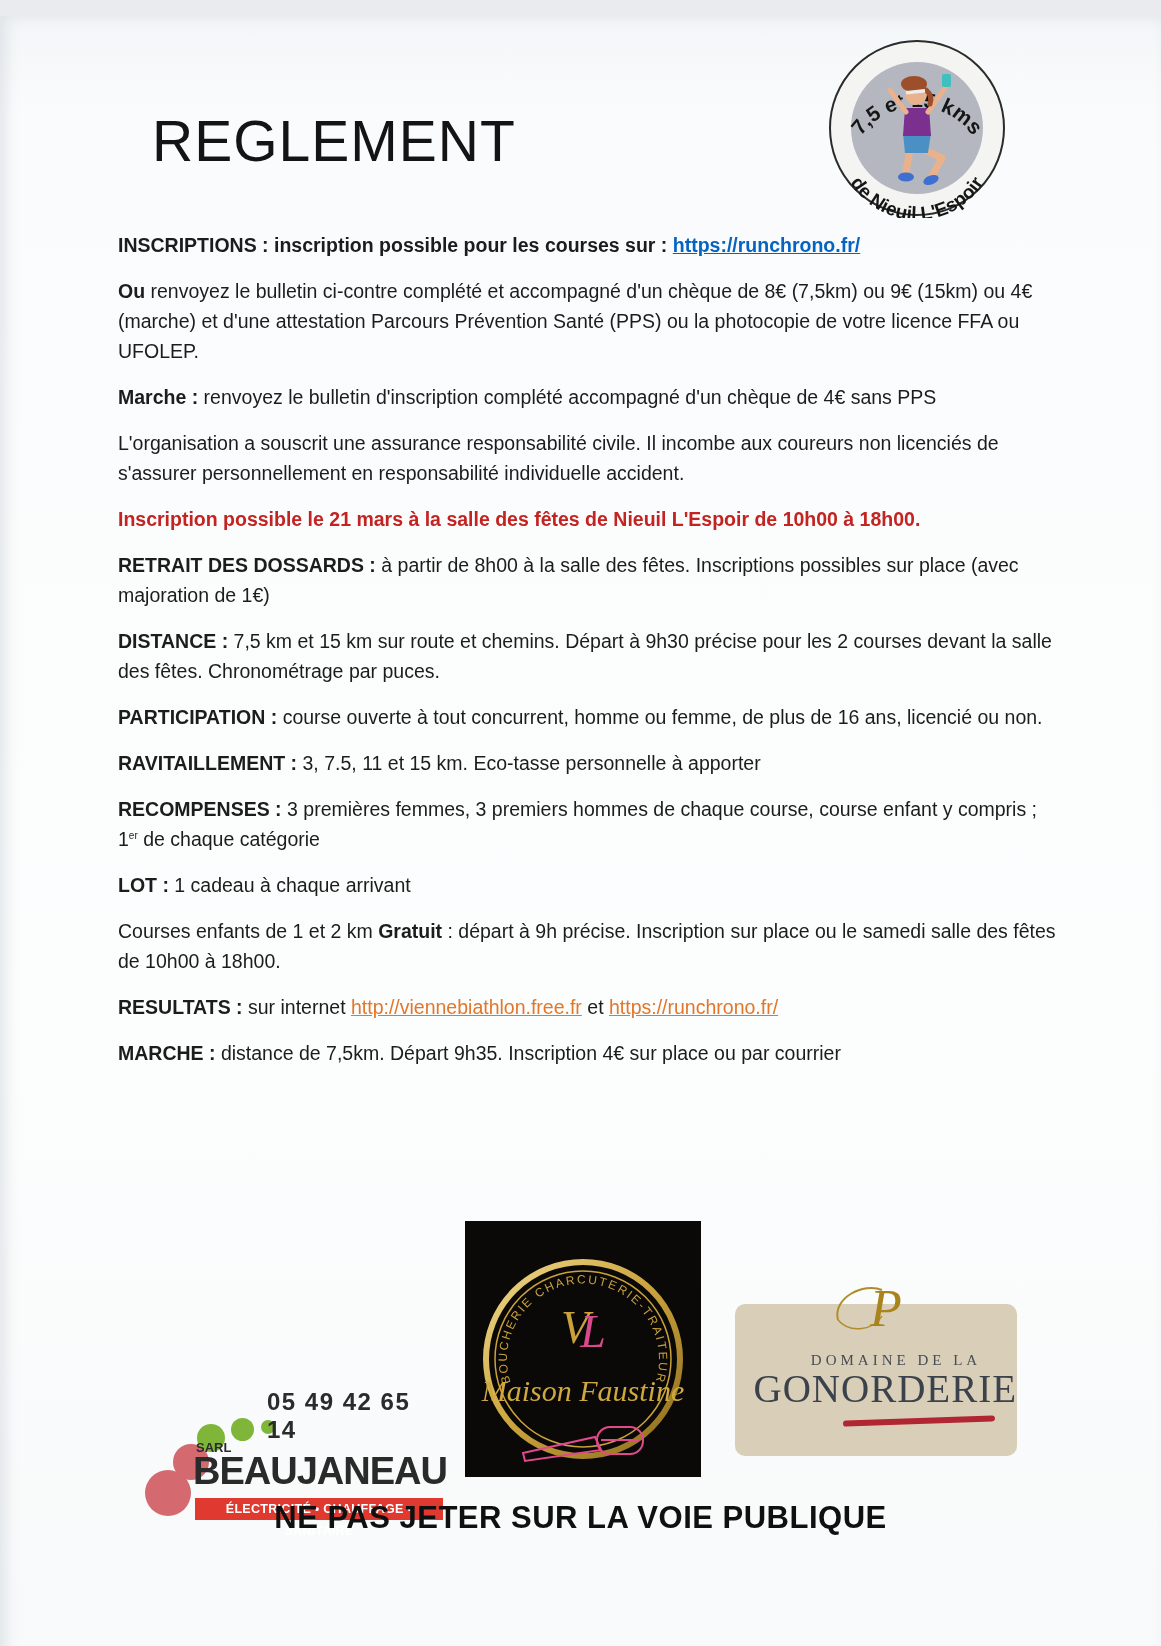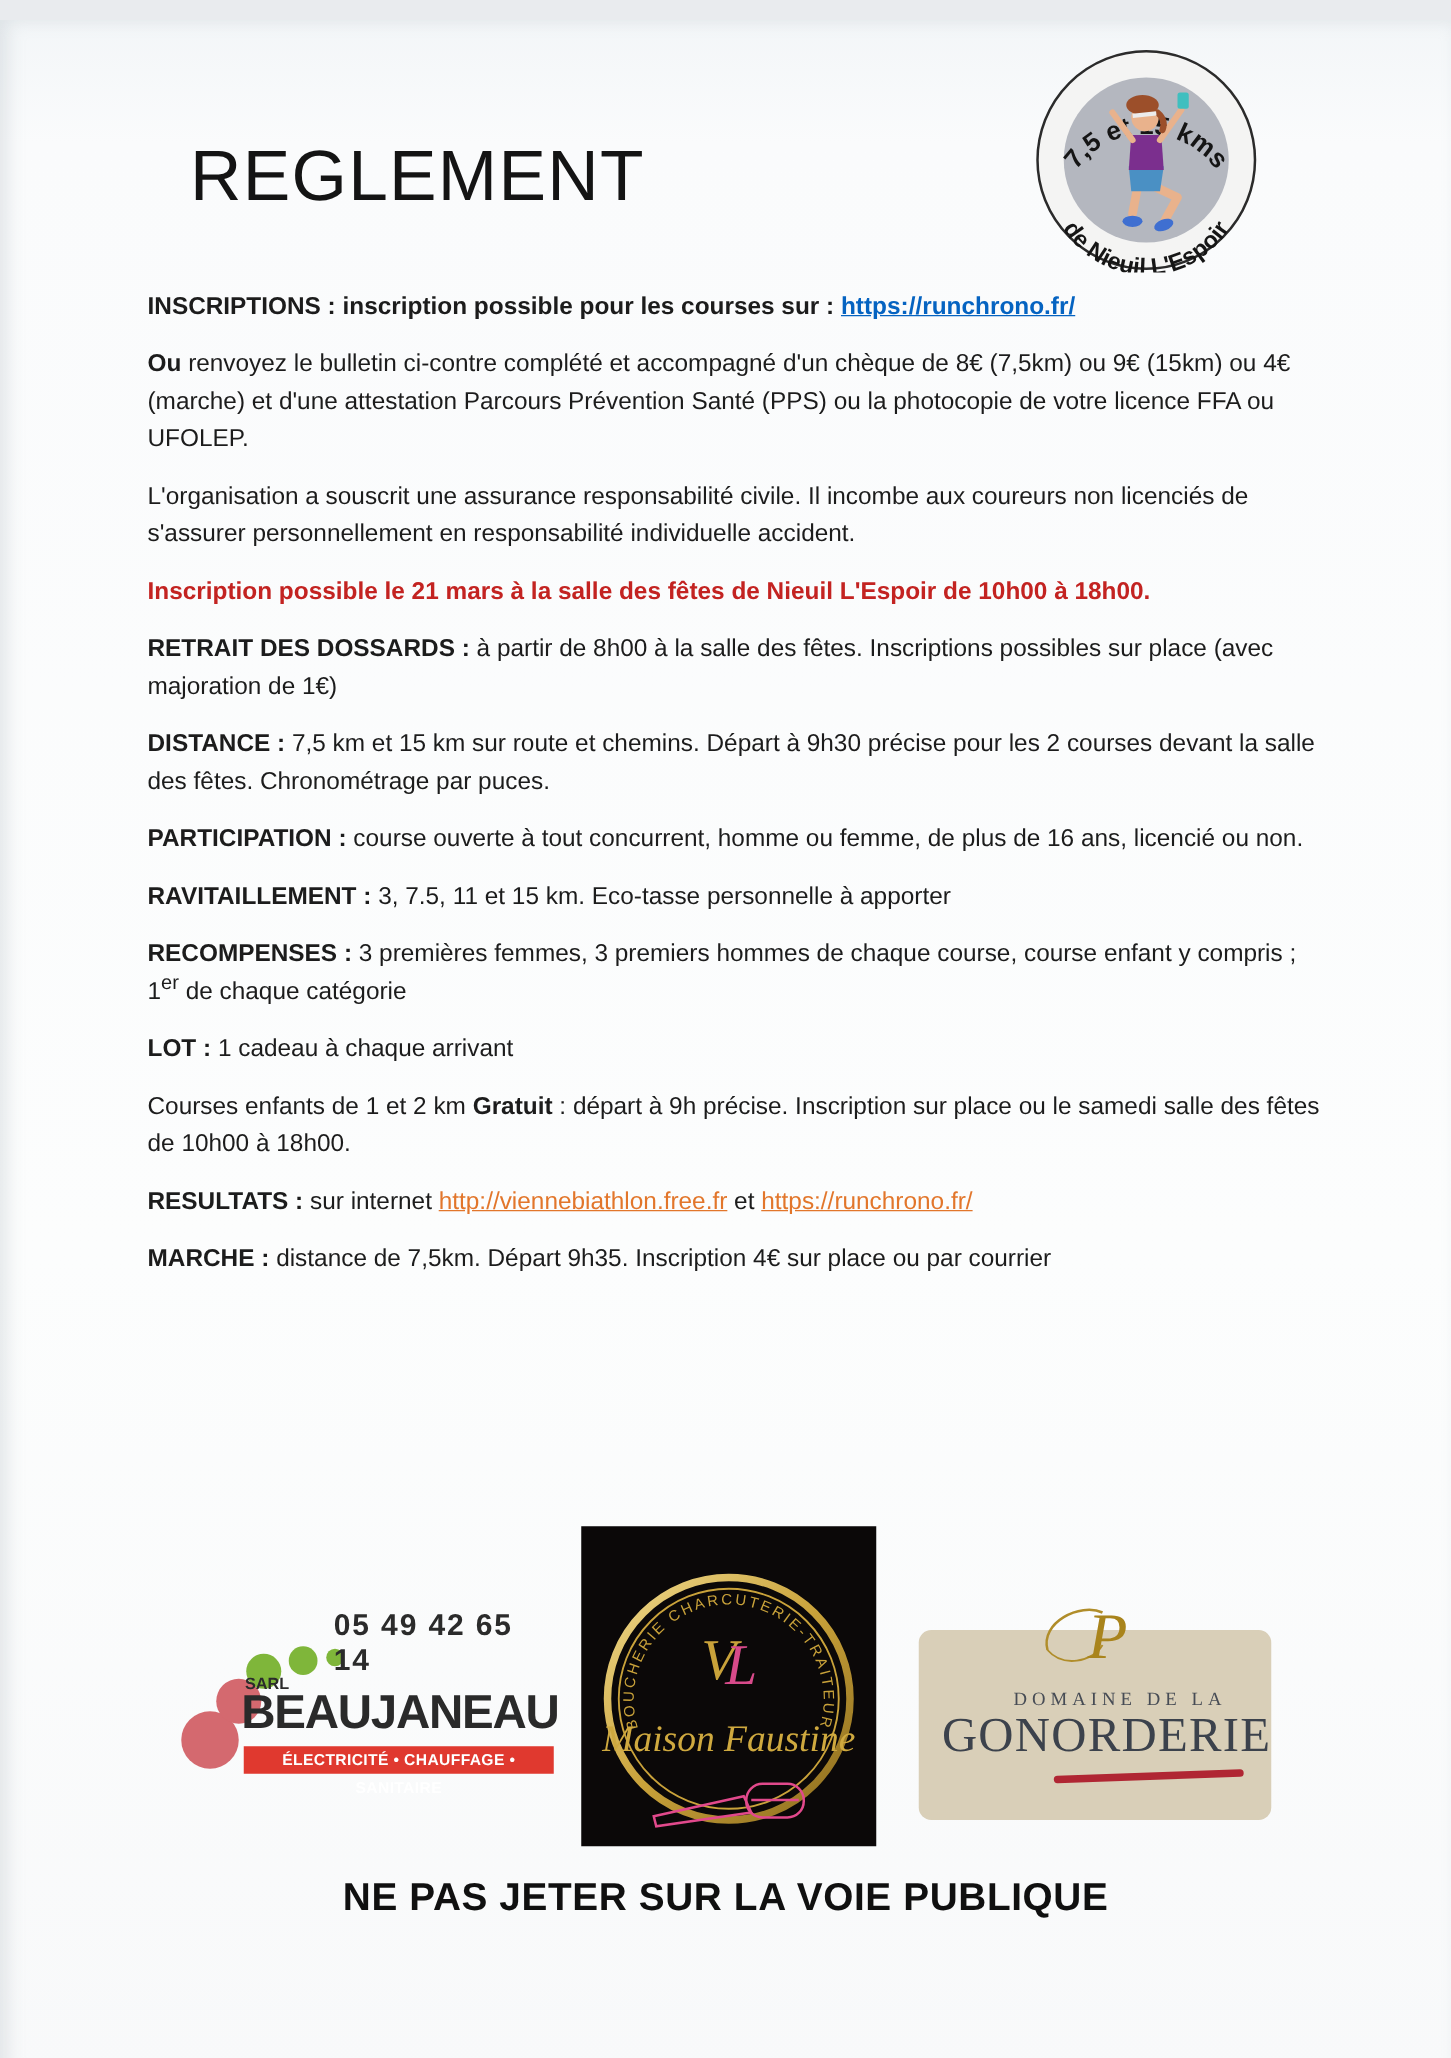--- a/index.html
+++ b/index.html
@@ -13,24 +13,24 @@
     position:absolute;left:152px;top:92px;margin:0;
     font-size:57px;font-weight:400;letter-spacing:1px;color:#141414;
   }
   .badge{position:absolute;left:826px;top:22px;width:182px;height:180px;}
   .content{position:absolute;left:118px;top:214px;width:938px;font-size:19.5px;line-height:30px;}
   .content p{margin:0 0 16px 0;}
   .content b{font-weight:700;}
   p.red{color:#c32321;font-weight:700;}
   a.blue{color:#0563c1;font-weight:700;text-decoration:underline;cursor:pointer;}
   a.orange{color:#e2762b;text-decoration:underline;cursor:pointer;}
-  sup{font-size:16px;line-height:0;vertical-align:super;}
+  sup{font-size:10px;line-height:0;vertical-align:super;}
 
   
-  .sponsor-bj{position:absolute;left:125px;top:1231px;width:322px;height:180px;}
+  .sponsor-bj{position:absolute;left:125px;top:1332px;width:322px;height:180px;}
   .dot{position:absolute;border-radius:50%;}
   .dot.p1{left:20px;top:122px;width:46px;height:46px;background:#d4696f;}
   .dot.p2{left:48px;top:96px;width:36px;height:36px;background:#d4696f;}
   .dot.g1{left:72px;top:76px;width:28px;height:28px;background:#7fb63a;}
   .dot.g2{left:106px;top:70px;width:23px;height:23px;background:#7fb63a;}
   .dot.g3{left:136px;top:72px;width:14px;height:14px;background:#7fb63a;}
   .bj-phone{position:absolute;left:142px;top:40px;font-size:24px;font-weight:700;letter-spacing:1.5px;color:#2b2b2b;}
   .bj-sarl{position:absolute;left:71px;top:92px;font-size:13px;font-weight:700;color:#2b2b2b;}
   .bj-name{position:absolute;left:68px;top:102px;font-size:38px;font-weight:700;letter-spacing:-1px;color:#2a2a2a;}
   .bj-banner{position:absolute;left:70px;top:150px;width:248px;height:22px;background:#e0392f;
@@ -95,20 +95,23 @@
   <div class="content">
 
     <p>
       <b>INSCRIPTIONS : inscription possible pour les courses sur : </b><a class="blue">https://runchrono.fr/</a>
     </p>
 
     <p>
       <b>Ou</b><span> renvoyez le bulletin ci-contre complété et accompagné d'un chèque de 8€ (7,5km) ou 9€ (15km) ou 4€ (marche) et d'une attestation Parcours Prévention Santé (PPS) ou la photocopie de votre licence FFA ou UFOLEP.</span>
     </p>
 
+    <p>
+      <b>Marche :</b><span> renvoyez le bulletin d'inscription complété accompagné d'un chèque de 4€ sans PPS</span>
+    </p>
 
     <p>
       <span>L'organisation a souscrit une assurance responsabilité civile. Il incombe aux coureurs non licenciés de s'assurer personnellement en responsabilité individuelle accident.</span>
     </p>
 
     <p class="red">
       <span>Inscription possible le 21 mars à la salle des fêtes de Nieuil L'Espoir de 10h00 à 18h00.</span>
     </p>
 
     <p>

